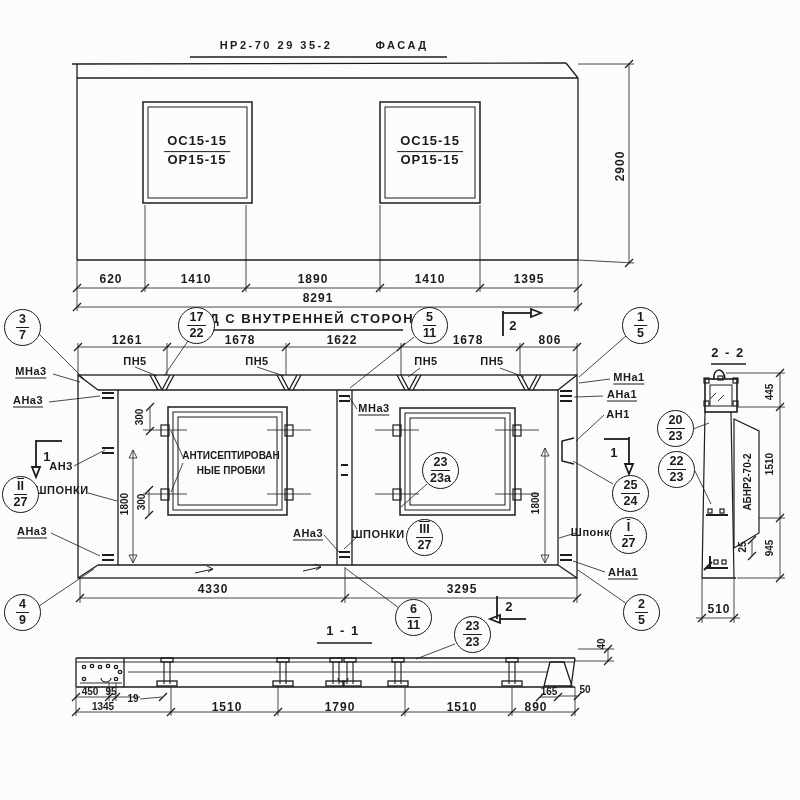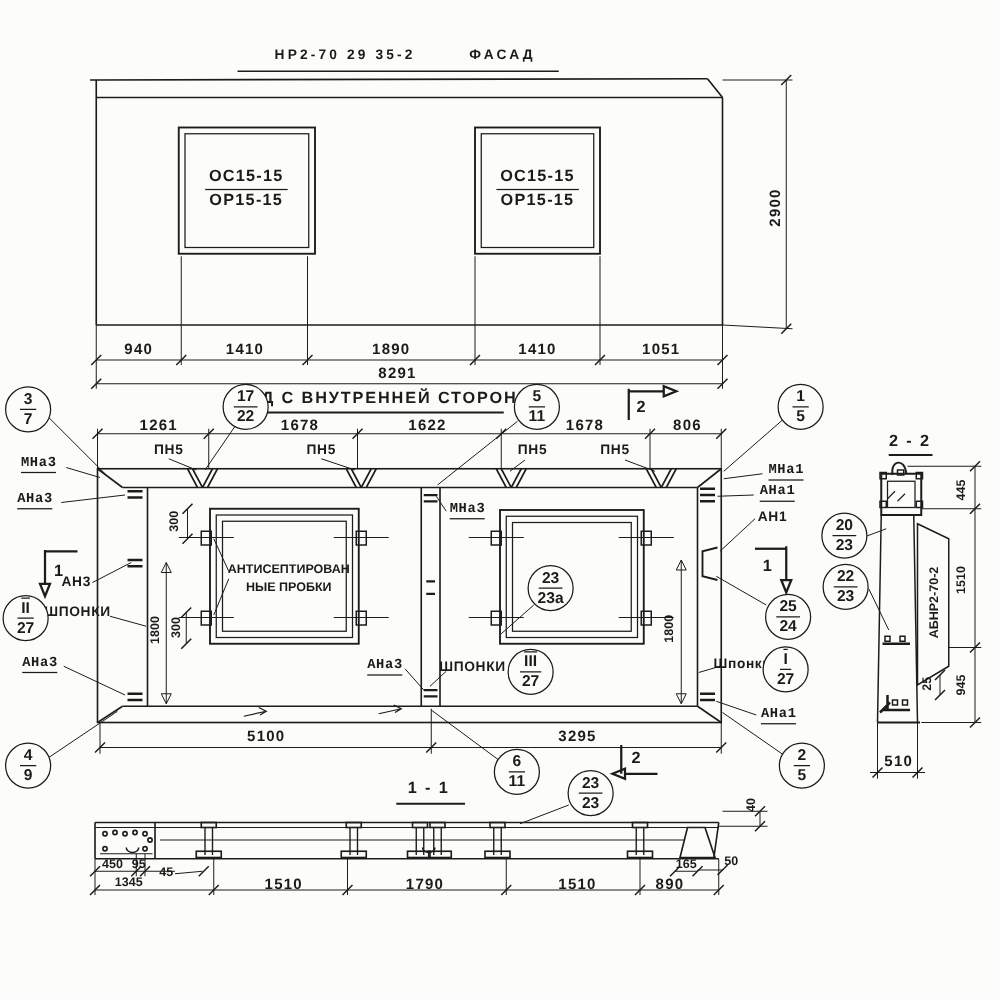--- a/index.html
+++ b/index.html
@@ -4,21 +4,21 @@
 <style>
   html,body{margin:0;padding:0;background:#e8e8e8;}
   .canvas{position:relative;width:800px;height:800px;background:#fcfcfa;overflow:hidden;
           font-family:"Liberation Sans",sans-serif;}
   svg{position:absolute;left:0;top:0;}
   svg line,svg path,svg rect,svg polyline,svg polygon,svg circle{stroke:#1c1c1c;fill:none;}
   .lbl{position:absolute;transform:translate(-50%,-50%);font:bold 11px "Liberation Sans",sans-serif;
        color:#1b1b1b;white-space:nowrap;letter-spacing:.5px;line-height:1;}
   .dim{font-size:12px;letter-spacing:1px;}
   .sm{font-size:10px;letter-spacing:0;}
-  .u{border-bottom:1.5px solid #1b1b1b;padding-bottom:1px;font-family:Liberation Mono, monospace;}
+  .u{border-bottom:1.5px solid #1b1b1b;padding-bottom:1px;}
   .v{transform:translate(-50%,-50%) rotate(-90deg);}
   .big{font-size:11px;letter-spacing:2.5px;}
   .mid{font-size:13px;letter-spacing:1.5px;}
   .mk{font-size:13px;}
   .callout{position:absolute;width:37px;height:37px;border:1.7px solid #1b1b1b;border-radius:50%;
            background:#fcfcfa;display:flex;flex-direction:column;align-items:center;justify-content:center;
            font:bold 12.5px "Liberation Sans",sans-serif;color:#1b1b1b;box-sizing:border-box;line-height:1.05;}
   .callout .ct{border-bottom:1.4px solid #1b1b1b;padding:0 3px 1px;}
   .callout .cb{padding-top:1px;}
   .ovl{text-decoration:overline;}
@@ -319,25 +319,25 @@
 
 <div class="wfrac" style="left:197px;top:151px">
   <span class="t">ОС15-15</span>
   <span>ОР15-15</span>
 </div>
 <div class="wfrac" style="left:430px;top:151px">
   <span class="t">ОС15-15</span>
   <span>ОР15-15</span>
 </div>
 
-<span class="lbl dim" style="left:111px;top:279px">940</span>
+<span class="lbl dim" style="left:111px;top:279px">620</span>
 <span class="lbl dim" style="left:196px;top:279px">1410</span>
 <span class="lbl dim" style="left:313px;top:279px">1890</span>
 <span class="lbl dim" style="left:430px;top:279px">1410</span>
-<span class="lbl dim" style="left:529px;top:279px">1051</span>
+<span class="lbl dim" style="left:529px;top:279px">1395</span>
 <span class="lbl dim" style="left:318px;top:298px">8291</span>
 <span class="lbl dim v" style="left:620px;top:166px">2900</span>
 
 <span class="lbl mid" style="left:308px;top:318px">ВИД С ВНУТРЕННЕЙ СТОРОНЫ</span>
 <span class="lbl dim" style="left:127px;top:340px">1261</span>
 <span class="lbl dim" style="left:240px;top:340px">1678</span>
 <span class="lbl dim" style="left:342px;top:340px">1622</span>
 <span class="lbl dim" style="left:468px;top:340px">1678</span>
 <span class="lbl dim" style="left:550px;top:340px">806</span>
 
@@ -361,40 +361,40 @@
 <span class="lbl u" style="left:629px;top:378px">МНа1</span>
 <span class="lbl u" style="left:622px;top:395px">АНа1</span>
 <span class="lbl" style="left:618px;top:414px">АН1</span>
 <span class="lbl" style="left:594px;top:532px">Шпонки</span>
 <span class="lbl u" style="left:623px;top:573px">АНа1</span>
 
 <span class="lbl sm v" style="left:140px;top:417px">300</span>
 <span class="lbl sm v" style="left:125px;top:504px">1800</span>
 <span class="lbl sm v" style="left:142px;top:502px">300</span>
 <span class="lbl sm v" style="left:536px;top:503px">1800</span>
-<span class="lbl dim" style="left:213px;top:589px">5100</span>
+<span class="lbl dim" style="left:213px;top:589px">4330</span>
 <span class="lbl dim" style="left:462px;top:589px">3295</span>
 
 <span class="lbl mk" style="left:513px;top:325px">2</span>
 <span class="lbl mk" style="left:47px;top:456px">1</span>
 <span class="lbl mk" style="left:614px;top:452px">1</span>
 <span class="lbl mk" style="left:509px;top:606px">2</span>
 
 <span class="lbl mid" style="left:728px;top:352px">2 - 2</span>
 <span class="lbl sm v" style="left:770px;top:392px">445</span>
 <span class="lbl sm v" style="left:770px;top:464px">1510</span>
 <span class="lbl sm v" style="left:770px;top:548px">945</span>
 <span class="lbl sm v" style="left:743px;top:547px">25</span>
 <span class="lbl dim" style="left:719px;top:609px">510</span>
 <span class="lbl sm v" style="left:748px;top:482px">АБНР2-70-2</span>
 
 <span class="lbl mid" style="left:343px;top:630px">1 - 1</span>
 <span class="lbl sm" style="left:90px;top:692px">450</span>
 <span class="lbl sm" style="left:111px;top:692px">95</span>
-<span class="lbl sm" style="left:133px;top:699px">45</span>
+<span class="lbl sm" style="left:133px;top:699px">19</span>
 <span class="lbl sm" style="left:103px;top:707px">1345</span>
 <span class="lbl dim" style="left:227px;top:707px">1510</span>
 <span class="lbl dim" style="left:340px;top:707px">1790</span>
 <span class="lbl dim" style="left:462px;top:707px">1510</span>
 <span class="lbl dim" style="left:536px;top:707px">890</span>
 <span class="lbl sm" style="left:549px;top:692px">165</span>
 <span class="lbl sm" style="left:585px;top:690px">50</span>
 <span class="lbl sm v" style="left:602px;top:644px">40</span>
 
 <div class="callout" style="left:4px;top:309px">

